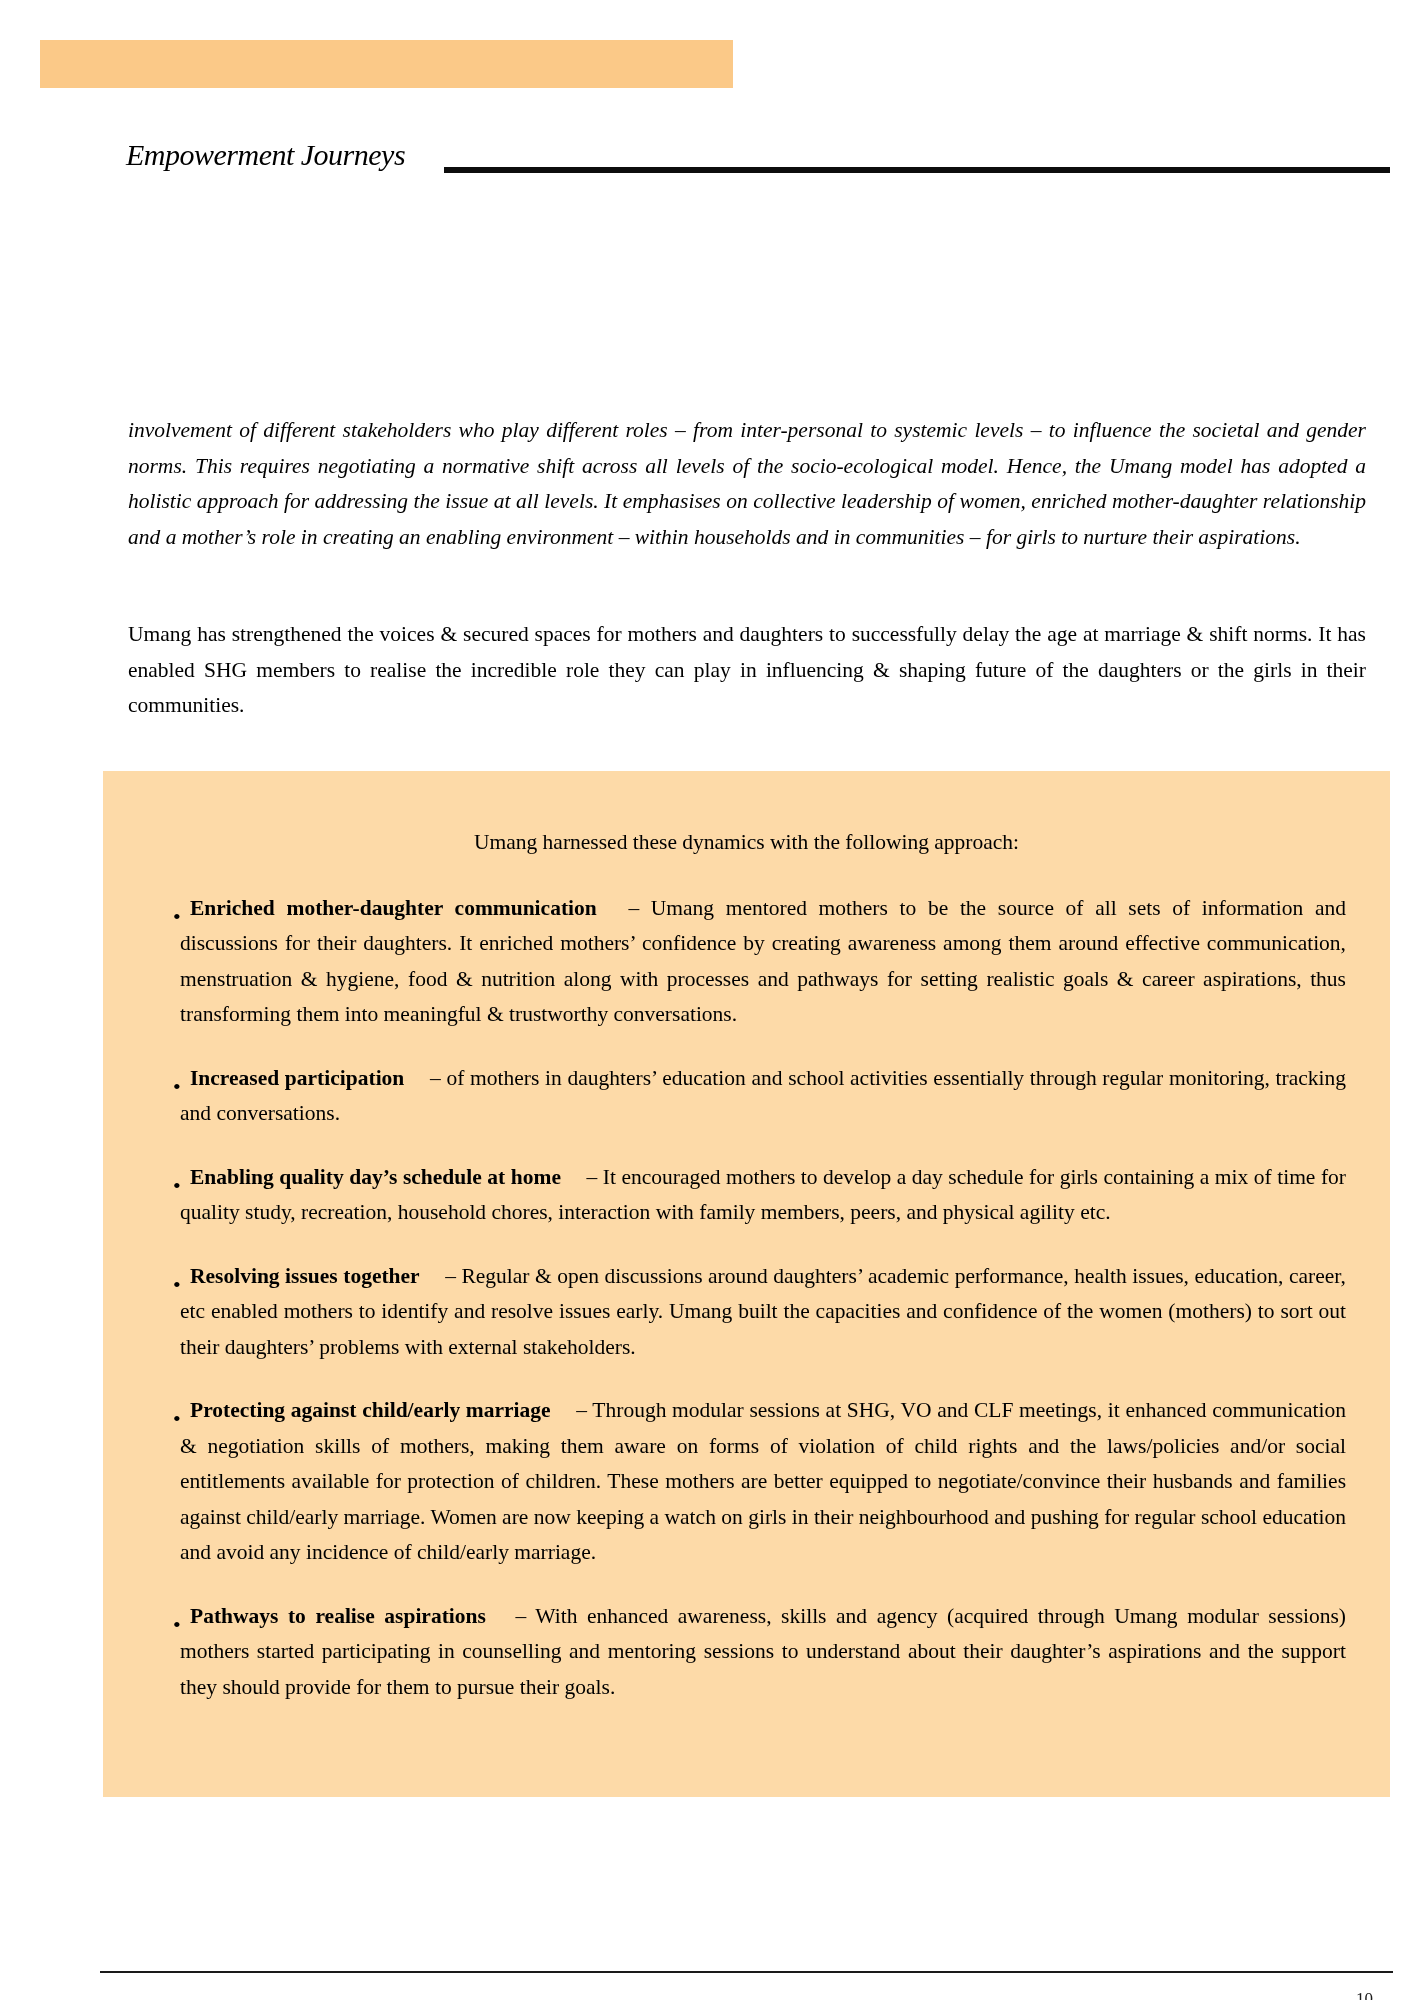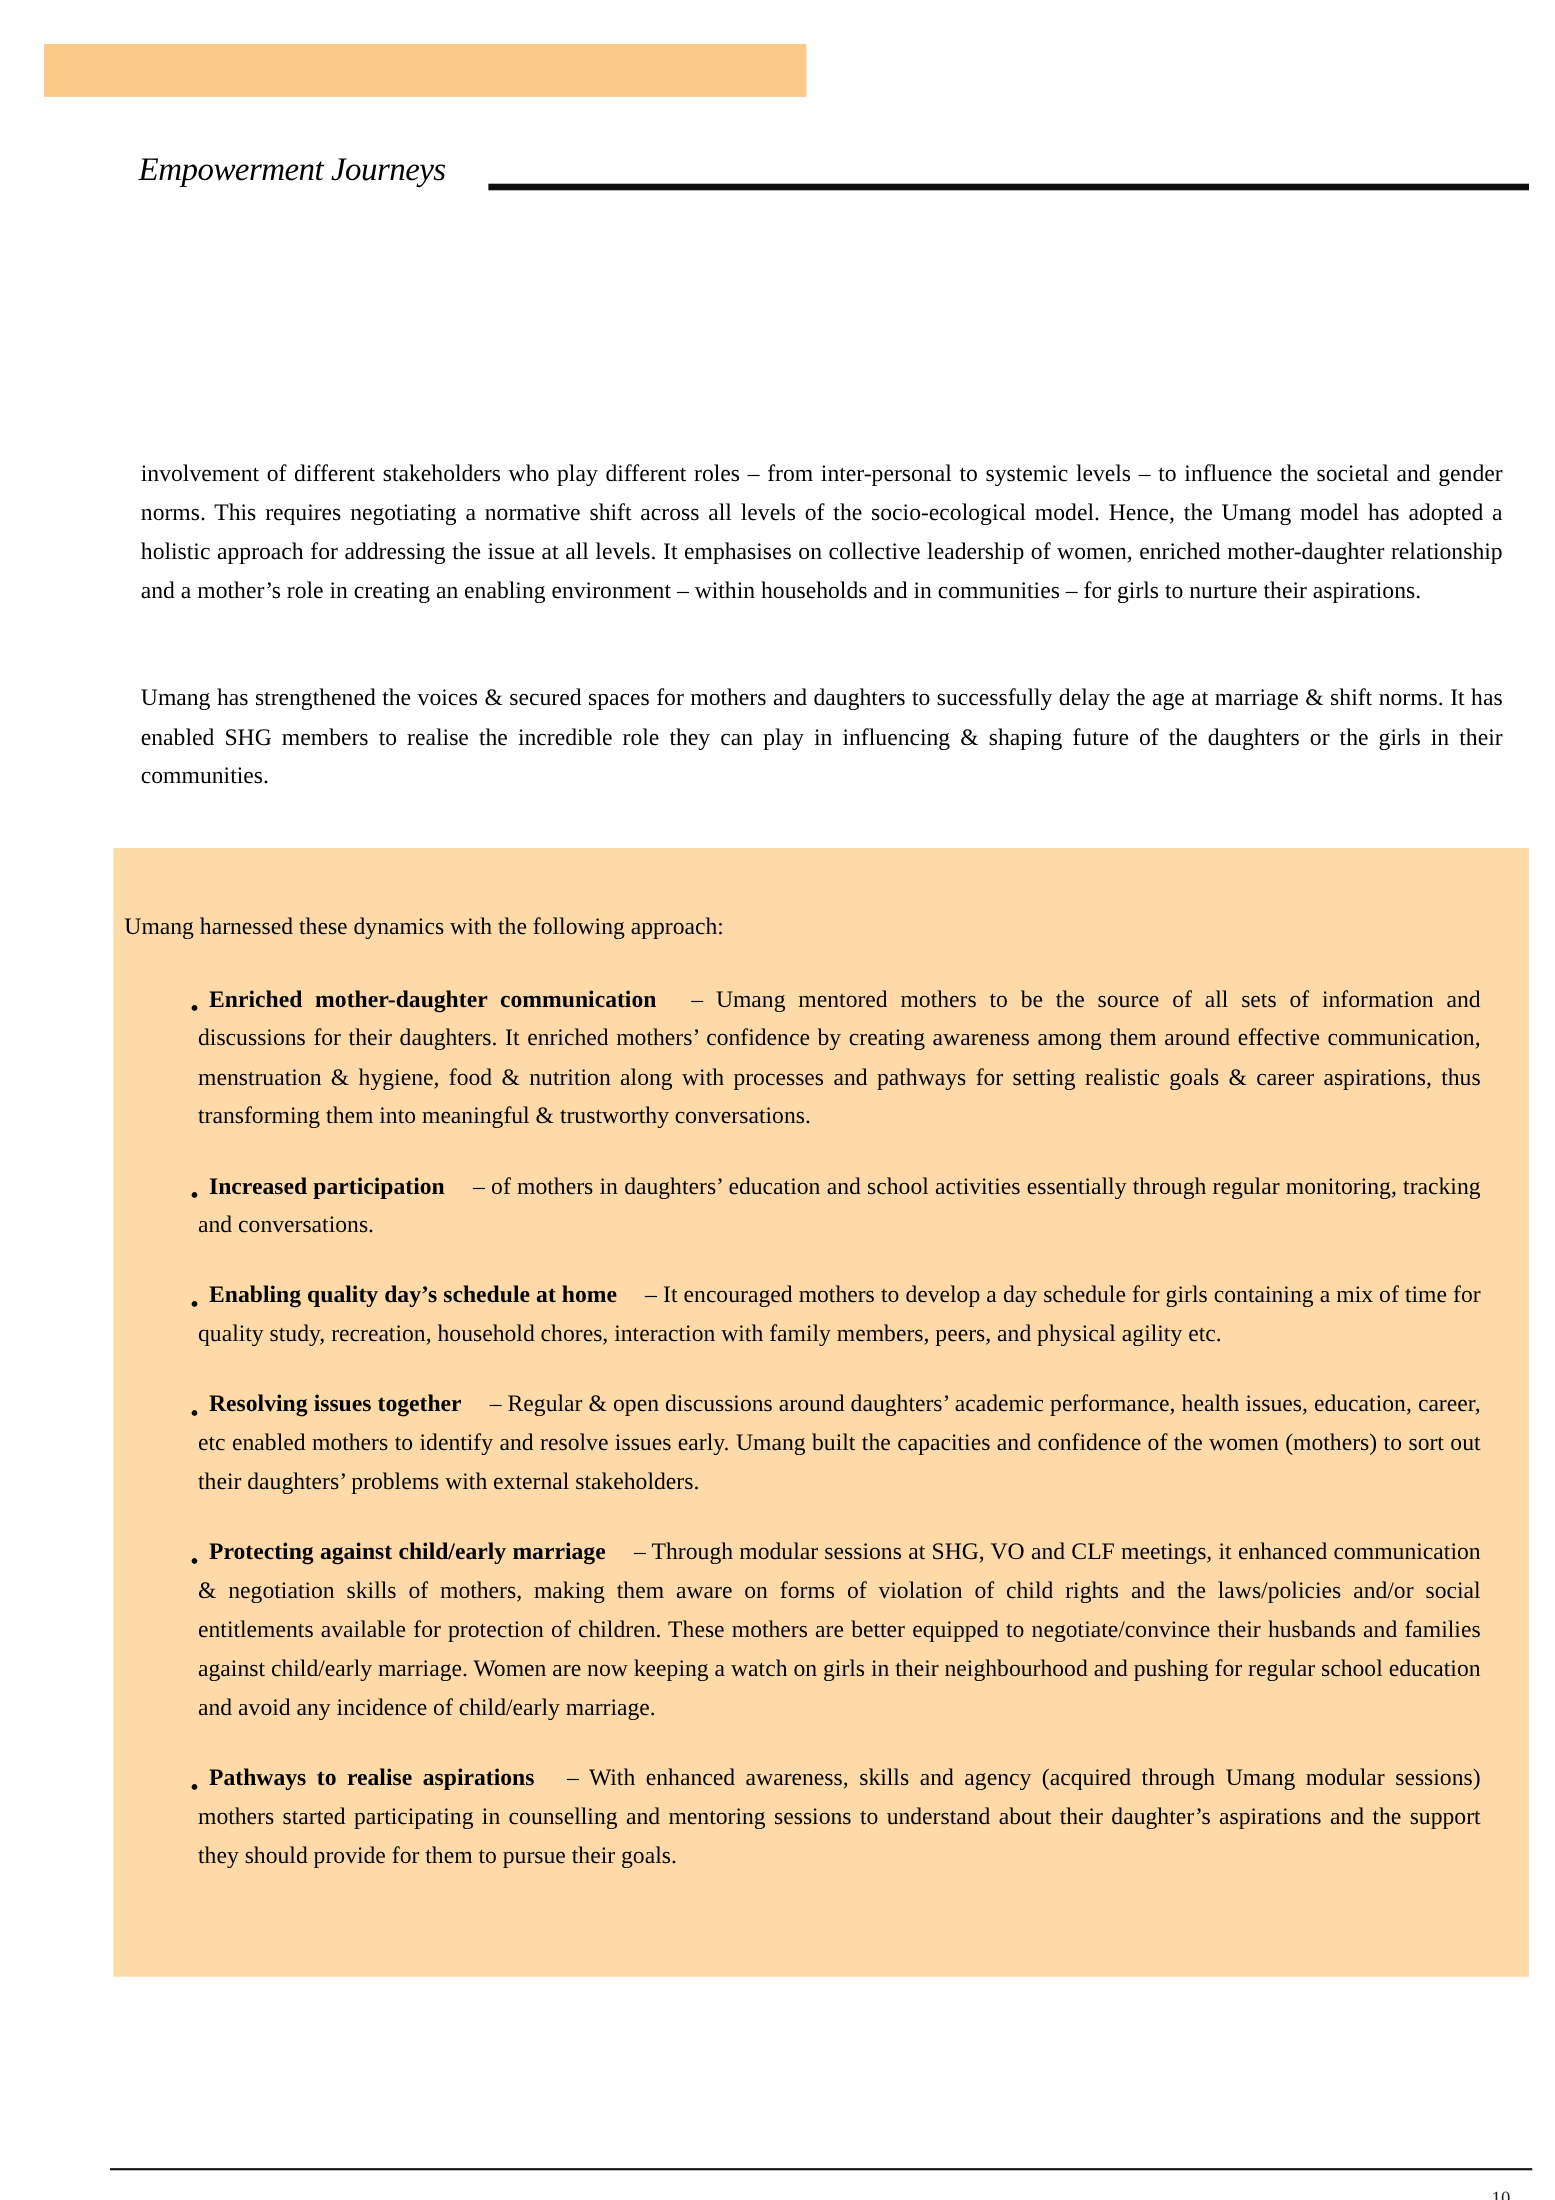--- a/index.html
+++ b/index.html
@@ -34,32 +34,32 @@
     background: #0d0d0d;
   }
   .body-para {
     position: absolute;
     left: 88px;
     width: 1238px;
     font-size: 21.5px;
     line-height: 35.5px;
     text-align: justify;
   }
-  .para1 { top: 373px; }
+  .para1 { top: 373px; font-style: italic; }
   .para2 { top: 577px; }
   .approach-box {
     position: absolute;
     left: 63px; top: 731px;
     width: 1287px; height: 1026px;
     background: #FDDAA8;
     padding-top: 44px;
     overflow: hidden;
   }
   .box-heading {
-    text-align: left;
+    text-align: center;
     font-size: 21.5px;
     line-height: 35.5px;
   }
   .bullets {
     list-style: none;
     margin-top: 30px;
     padding: 0 24px 0 40px;
   }
   .bullets li {
     position: relative;

